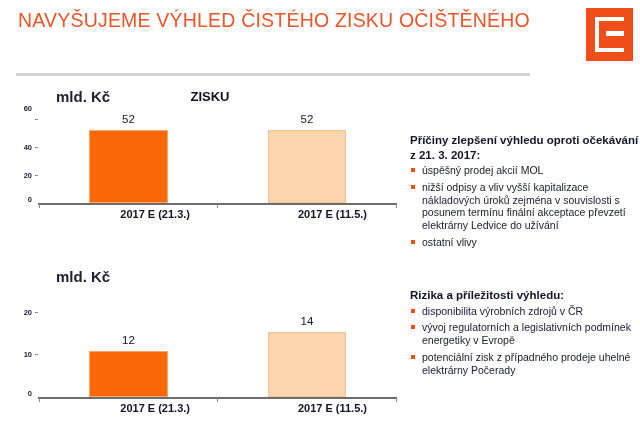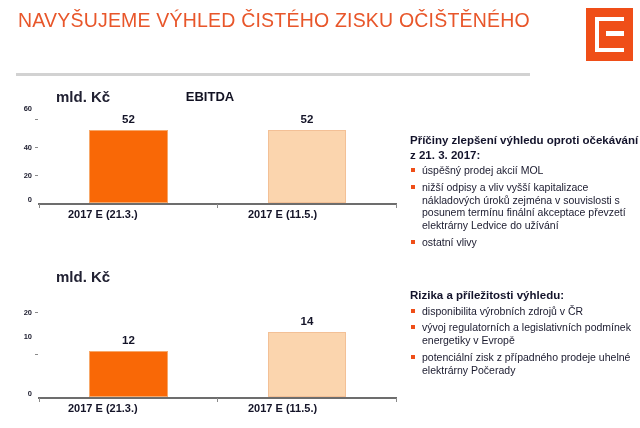--- a/index.html
+++ b/index.html
@@ -128,31 +128,31 @@
   }
   .bar {
     position: absolute;
     box-sizing: border-box;
   }
   .bar.dark  { background: #F96806; border: 1px solid #F7A86A; }
   .bar.light { background: #FBD5AE; border: 1px solid #F3C096; }
   .bar-value {
     position: absolute;
     font-size: 11.5px;
-    font-weight: bold;
+    font-weight: normal;
     color: #141428;
     text-align: center;
     white-space: nowrap;
   }
   .x-label {
     position: absolute;
     font-size: 11px;
     font-weight: bold;
     color: #141428;
-    text-align: left;
+    text-align: right;
     white-space: nowrap;
   }
 
   
   .panel { position: absolute; width: 232px; }
   .panel-heading {
     font-size: 11.5px;
     font-weight: bold;
     color: #13132b;
     line-height: 14.5px;
@@ -189,21 +189,21 @@
   <span class="gl-outer"></span>
   <span class="gl-top"></span>
   <span class="gl-mid"></span>
   <span class="gl-bot"></span>
 </div>
 
 <div class="chart" id="chart-ebitda" style="left:0px; top:88px; width:400px; height:150px;">
 
   <div class="chart-unit" style="left:12px; top:0px;">mld. Kč</div>
 
-  <div class="chart-title" style="left:150px; top:1px; width:120px; text-align:center;">EBITDA</div>
+  <div class="chart-title" style="left:150px; top:1px; width:120px; text-align:center;">ZISKU</div>
 
   <div class="ytick-label" style="left:14px; top:16px;">60</div>
   <div class="ytick-mark" style="left:35px; top:31px;"></div>
 
   <div class="ytick-label" style="left:14px; top:55px;">40</div>
   <div class="ytick-mark" style="left:35px; top:59px;"></div>
 
   <div class="ytick-label" style="left:14px; top:83px;">20</div>
   <div class="ytick-mark" style="left:35px; top:87px;"></div>
 
@@ -225,21 +225,21 @@
 </div>
 
 <div class="chart" id="chart-net-profit" style="left:0px; top:268px; width:400px; height:155px;">
 
   <div class="chart-unit" style="left:12px; top:0px;">mld. Kč</div>
 
 
   <div class="ytick-label" style="left:14px; top:40px;">20</div>
   <div class="ytick-mark" style="left:35px; top:44px;"></div>
 
-  <div class="ytick-label" style="left:14px; top:64px;">10</div>
+  <div class="ytick-label" style="left:14px; top:82px;">10</div>
   <div class="ytick-mark" style="left:35px; top:86px;"></div>
 
   <div class="ytick-label" style="left:14px; top:121px;">0</div>
 
   <div class="bar dark" style="left:89px; top:83px; width:79px; height:46px;"></div>
   <div class="bar-value" style="left:89px; top:66px; width:79px;">12</div>
 
   <div class="bar light" style="left:268px; top:64px; width:78px; height:65px;"></div>
   <div class="bar-value" style="left:268px; top:47px; width:78px;">14</div>
 

